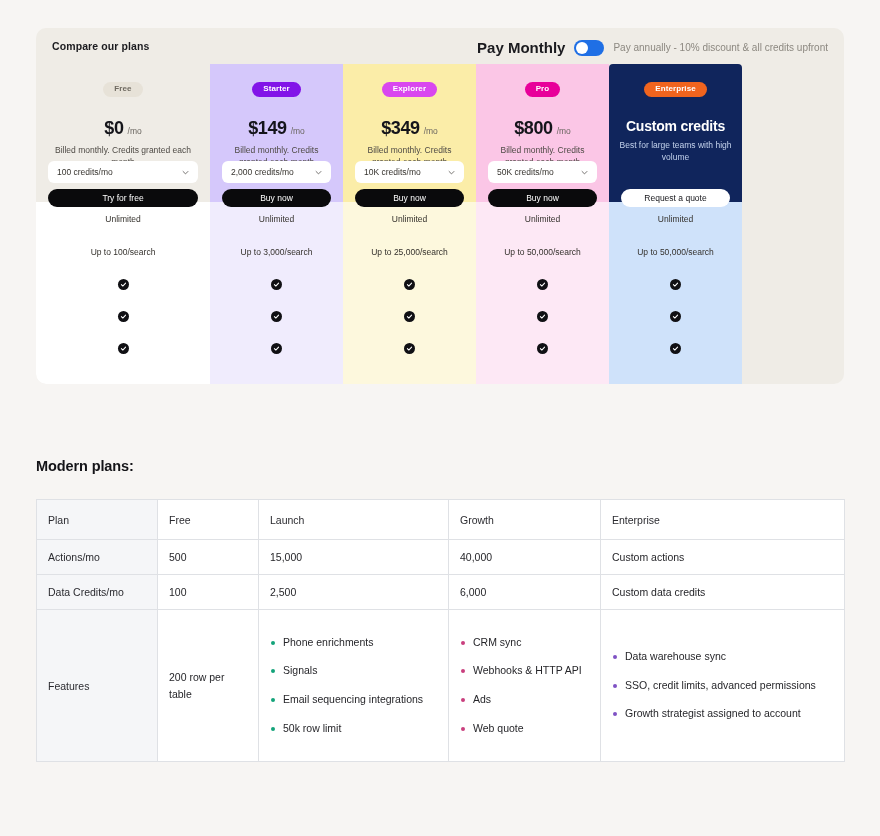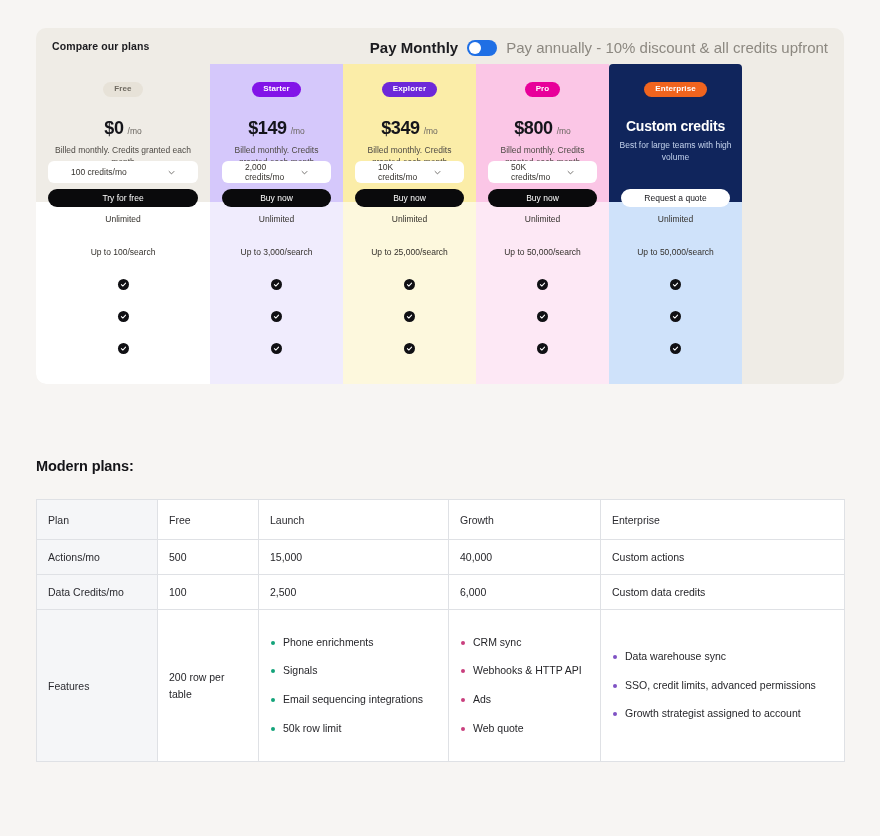--- a/index.html
+++ b/index.html
@@ -26,21 +26,21 @@
   }
   .compare-title {
     font-size: 10.5px; font-weight: 700; color: #1b1b1f;
     letter-spacing: .1px;
   }
   .billing-toggle {
     position: absolute; right: 16px; top: 11px;
     display: flex; align-items: center; gap: 9px;
   }
   .bt-label-left { font-size: 15px; font-weight: 700; color: #1b1b1f; }
-  .bt-label-right { font-size: 15px; color: #8c8880; }
+  .bt-label-right { font-size: 10px; color: #8c8880; }
   .switch {
     width: 30px; height: 16px; border-radius: 9px;
     background: #1f6fe5; position: relative; cursor: pointer;
     flex: 0 0 auto;
   }
   .switch .knob {
     position: absolute; left: 2px; top: 2px;
     width: 12px; height: 12px; border-radius: 50%;
     background: #ffffff;
   }
@@ -74,36 +74,36 @@
   .col-ent .col-head { border-radius: 4px 4px 0 0; }
 
   .badge {
     display: inline-block; padding: 3px 11px 4px 11px;
     border-radius: 11px; font-size: 8px; font-weight: 600;
     letter-spacing: .1px; line-height: 1;
   }
   .badge-wrap { text-align: center; margin-top: 5px; }
   .badge-free { background: #e7e2d8; color: #6f6a61; }
   .badge-starter { background: #8214e8; color: #ffffff; }
-  .badge-explorer { background: #6d28d9; color: #ffffff; }
+  .badge-explorer { background: #d946ef; color: #ffffff; }
   .badge-pro { background: #e8009a; color: #ffffff; }
   .badge-ent { background: #f0641e; color: #ffffff; }
 
   .price-line { text-align: center; margin-top: 21px; }
   .price { font-size: 18px; font-weight: 800; color: #14141a; letter-spacing: -.4px; }
   .permo { font-size: 8.5px; color: #6a6660; margin-left: 4px; }
   .billed {
     text-align: center; font-size: 8.5px; color: #4e4a45;
     line-height: 1.45; margin-top: 5px; padding: 0 12px;
   }
   .credits-select {
     position: absolute; left: 12px; right: 12px; top: 97px;
     height: 22px; background: #ffffff; border-radius: 6px;
     display: flex; align-items: center; justify-content: space-between;
-    padding: 0 23px; font-size: 8.5px; color: #36332e; cursor: pointer;
+    padding: 0 9px; font-size: 8.5px; color: #36332e; cursor: pointer;
   }
   .chev { width: 7px; height: 7px; flex: 0 0 auto; opacity: .75; }
   .cta {
     position: absolute; left: 12px; right: 12px; top: 125px;
     height: 18px; border-radius: 12px; background: #0a0a0c;
     color: #ffffff; font-size: 8.5px;
     display: flex; align-items: center; justify-content: center;
     cursor: pointer; gap: 6px; border: none;
   }
   .cta-light { background: #ffffff; color: #15151a; }

